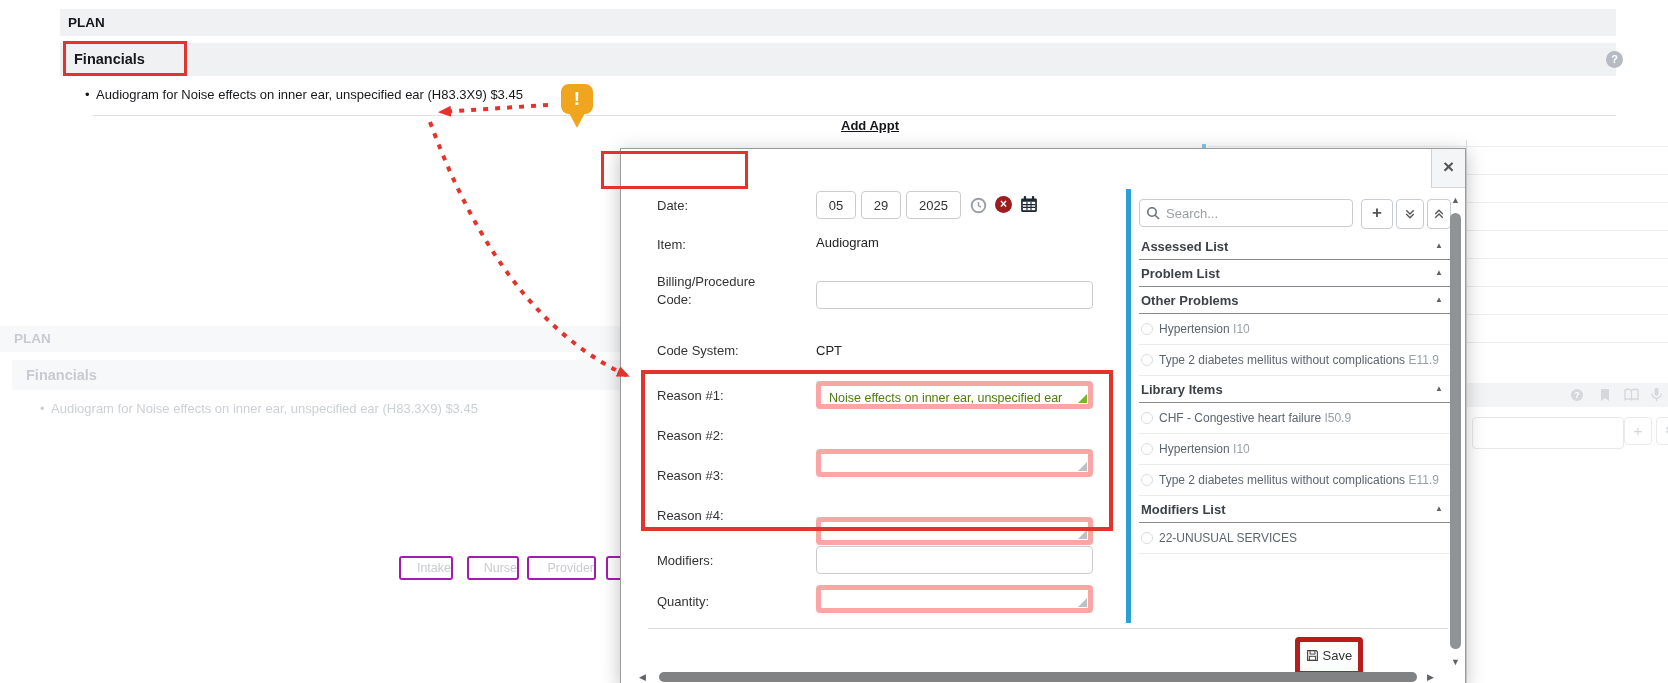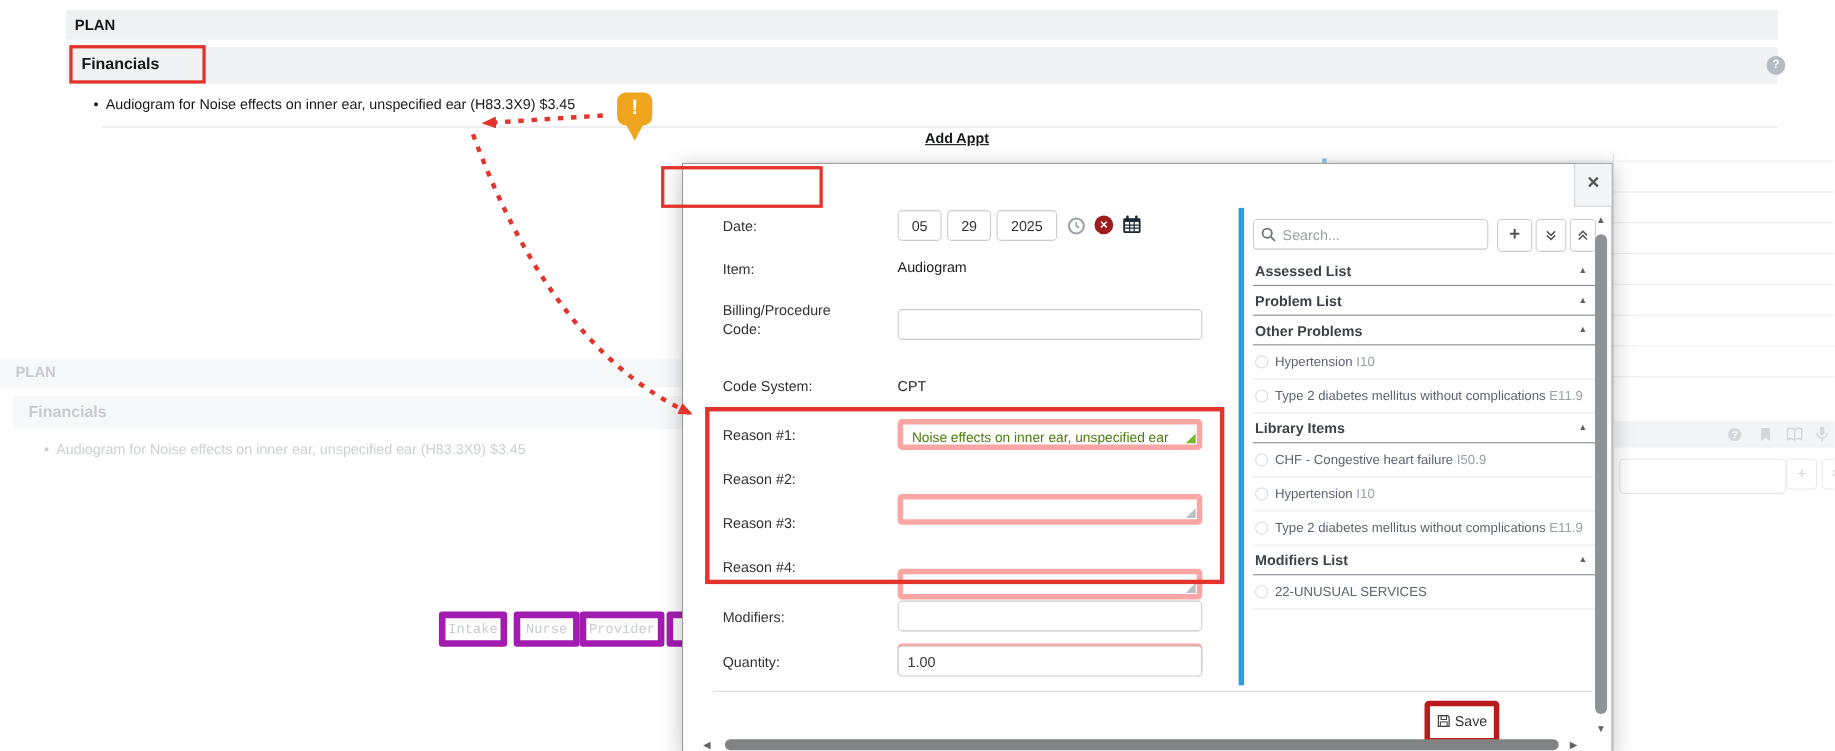--- a/index.html
+++ b/index.html
@@ -11,22 +11,22 @@
   .secbar .t{font-weight:bold;color:#15171a;}
   .helpbadge{width:17px;height:17px;border-radius:50%;background:#b6bac3;color:#fff;
              font-size:11px;font-weight:bold;text-align:center;line-height:17px;}
   .chargeline{font-size:13px;color:#16181b;}
   .divline{background:#dfe1e4;height:1px;}
   .addappt{font-size:13px;font-weight:600;color:#15171a;text-decoration:underline;text-align:center;cursor:pointer;}
   
   .fadebar{background:#f7f8fa;}
   .fadetext{color:#c7cbd1;font-weight:bold;}
   .fadeline{color:#ccd0d5;font-size:13px;}
-  .fadebtn{border:6px solid #a21caf;border-radius:3px;background:#fff;color:#c8cbcf;
-           font-size:12.5px;text-align:center;line-height:20px;font-family:Liberation Mono, monospace;}
+  .fadebtn{border:2px solid #a21caf;border-radius:3px;background:#fff;color:#c8cbcf;
+           font-size:12.5px;text-align:right;line-height:20px;}
   .bgrow{background:#eceef0;height:1px;}
   .bgvline{background:#dcdee1;width:1px;}
   .bgtoolbar{background:#f3f4f6;}
   .bginput{border:1px solid #e6e8ea;border-radius:4px;background:#fff;}
   .bgbtn{border:1px solid #e9eaec;border-radius:4px;background:#fff;color:#d2d5d8;
          text-align:center;font-size:15px;line-height:26px;}
   .medslabel{color:#c3c8cd;font-size:12px;overflow:hidden;white-space:nowrap;}
   .medsblue{background:#85c6ea;}
   
   .dialog{left:620px;top:148px;width:844px;height:535px;background:#fff;
@@ -222,21 +222,20 @@
     </div>
     <div class="abs flabel" style="left:36px;top:359px;">Reason #4:</div>
     <div class="abs rsn" style="left:195px;top:352px;width:277px;height:28px;">
       <span></span>
       <span class="grip"></span>
     </div>
 
     <div class="abs flabel" style="left:36px;top:404px;">Modifiers:</div>
     <input class="abs inp" style="left: 195px; top: 397px; width: 277px; height: 28px;" value="">
     <div class="abs flabel" style="left:36px;top:445px;">Quantity:</div>
-    <input class="abs inp" style="left: 195px; top: 438px; width: 277px; height: 28px;" value="1.00">
 
     <div class="abs" style="left:27px;top:479px;width:800px;height:1px;background:#d9dbde;"></div>
 
     <div class="abs savebtn" style="left:674px;top:488px;width:58px;height:29px;">
       <svg width="13" height="13" viewBox="0 0 16 16" style="display:inline-block;vertical-align:-2px;">
           <path d="M2 2h10.5L14 3.5V14H2z" fill="none" stroke="#444" stroke-width="1.4"></path>
           <rect x="5" y="2" width="6" height="4.2" fill="none" stroke="#444" stroke-width="1.2"></rect>
           <rect x="4.2" y="9" width="7.6" height="5" fill="none" stroke="#444" stroke-width="1.2"></rect>
         </svg>
       <span>Save</span>

